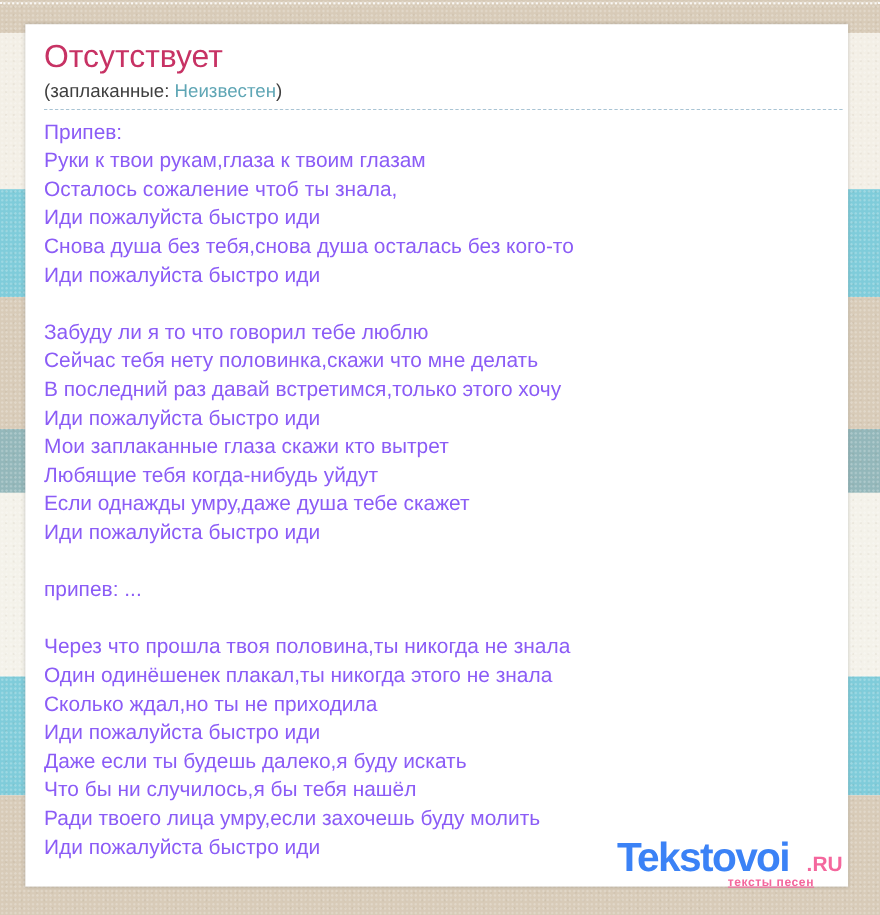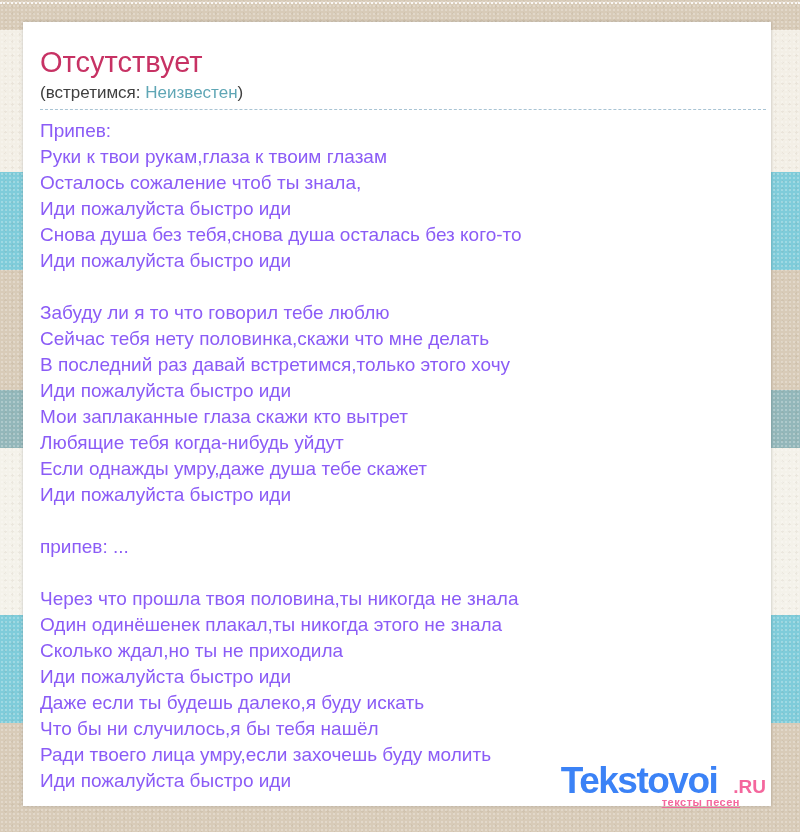--- a/index.html
+++ b/index.html
@@ -34,21 +34,21 @@
   
   .card{
     position:absolute;z-index:1;
     left:23px;top:22px;width:748px;height:784px;
     background:#ffffff;
     box-shadow:0 0 3px rgba(0,0,0,.22);
     box-sizing:border-box;
     padding:0 5px 0 17px;
   }
   .song-title{
-    margin:24px 0 3px 0;
+    margin:14px 0 3px 0;
     font-size:29px;line-height:1.15;font-weight:400;
     color:#c73264;
   }
   .artist-line{
     font-size:17px;line-height:1.3;color:#3f3f3f;
     white-space:pre-wrap;
     padding-bottom:5px;
     border-bottom:1px dashed #a9c4d4;
   }
   .artist-link{
@@ -88,21 +88,21 @@
   <div class="stripe s5"></div>
   <div class="stripe s6"></div>
   <div class="stripe s7"></div>
   <div class="stripe s8"></div>
   <div class="texture"></div>
   <div class="top-dotted"></div>
 </div>
 
 <div class="card">
   <h1 class="song-title">Отсутствует</h1>
-  <div class="artist-line"><span>(встретимся: </span><a class="artist-link">Неизвестен</a><span>)</span></div>
+  <div class="artist-line"><span>(заплаканные: </span><a class="artist-link">Неизвестен</a><span>)</span></div>
   <pre class="lyrics">Припев:
 Руки к твои рукам,глаза к твоим глазам
 Осталось сожаление чтоб ты знала,
 Иди пожалуйста быстро иди
 Снова душа без тебя,снова душа осталась без кого-то
 Иди пожалуйста быстро иди
 
 Забуду ли я то что говорил тебе люблю
 Сейчас тебя нету половинка,скажи что мне делать
 В последний раз давай встретимся,только этого хочу

